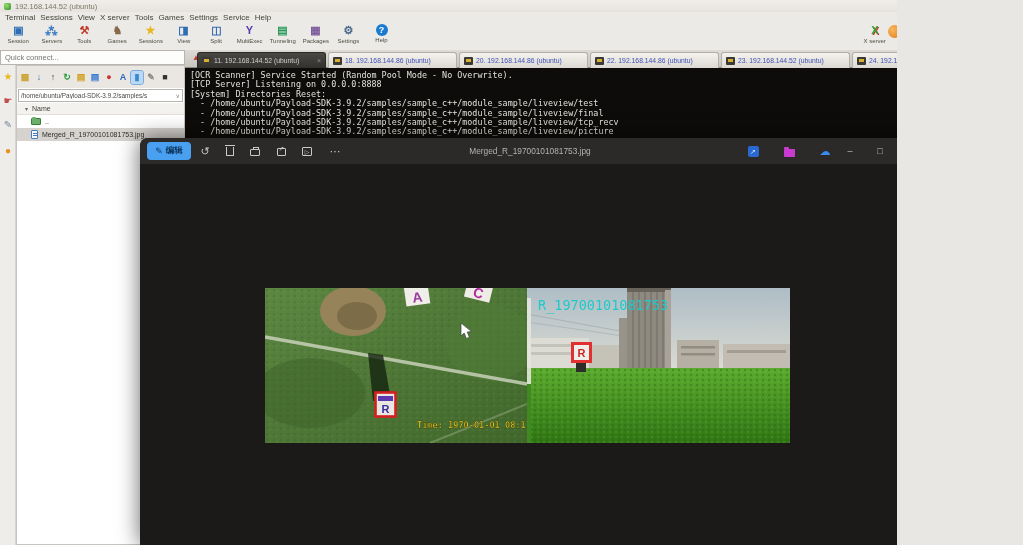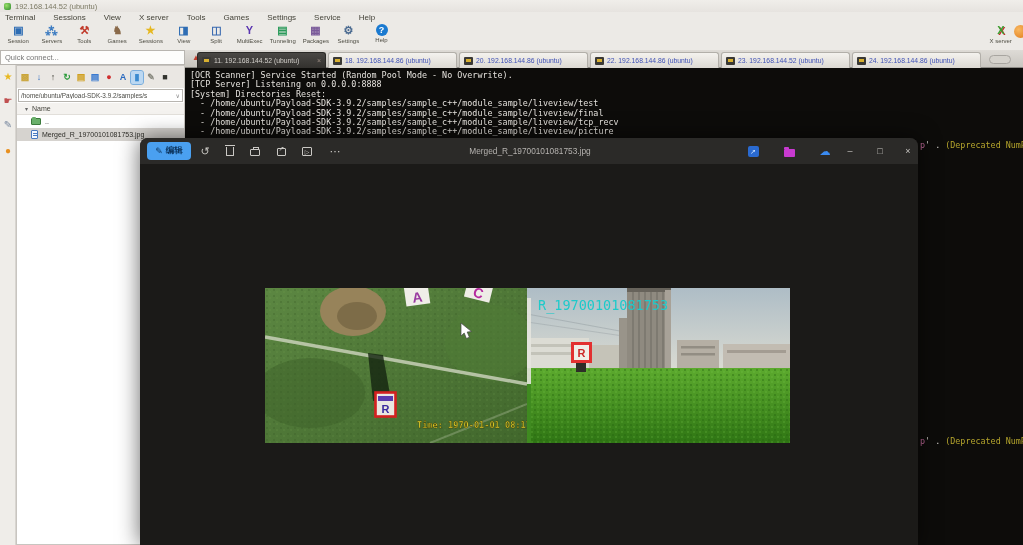--- a/index.html
+++ b/index.html
@@ -1,27 +1,27 @@
 <!DOCTYPE html>
 <html><head>
 <meta charset="utf-8">
 <style>
   * { margin:0; padding:0; box-sizing:border-box; }
   html,body { width:1023px; height:545px; overflow:hidden; }
   body { font-family:"Liberation Sans", sans-serif; background:#e9e7e3; position:relative; }
-  .screen { position:absolute; inset:0; width:1023px; height:545px; overflow:hidden; }
+  .screen { position:absolute; inset:0; width:897px; height:545px; overflow:hidden; }
 
   
   .mx-titlebar { position:absolute; left:0; top:0; width:1023px; height:12px;
     background:linear-gradient(#f0eeea,#e6e3df); display:flex; align-items:center; gap:4px; padding-left:4px; }
   .mx-app-icon { width:7px; height:7px; border-radius:2px; background:radial-gradient(circle at 35% 35%, #9adf6a, #2d8a2d); }
   .mx-title { font-size:7.5px; color:#7c7a64; }
 
   .mx-menubar { position:absolute; left:0; top:12px; width:1023px; height:11px;
-    display:flex; align-items:center; gap:18px; padding-left:5px; background:#eceae6; }
+    display:flex; align-items:center; gap:5px; padding-left:5px; background:#eceae6; }
   .mx-menu-item { font-size:8px; color:#45443a; }
 
   .mx-toolbar { position:absolute; left:0; top:23px; width:1023px; height:27px; background:#eceae6;
     display:flex; align-items:flex-start; padding-left:2px; }
   .tb-item { width:33px; display:flex; flex-direction:column; align-items:center; gap:0; }
   .tb-ico { width:15px; height:14px; display:flex; align-items:center; justify-content:center;
     font-size:11px; line-height:14px; font-weight:bold; }
   .tb-label { font-size:6.3px; color:#4c4b41; white-space:nowrap; transform:scale(.95); }
   .mx-toolbar-right { position:absolute; right:2px; top:23px; display:flex; }
   .exit-half { position:absolute; right:-6px; top:2px; width:13px; height:13px; border-radius:50%;

